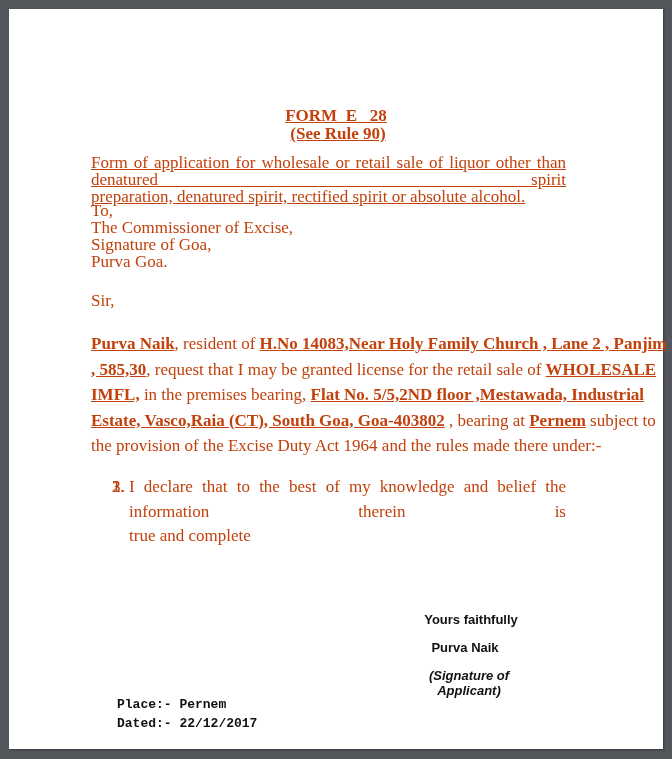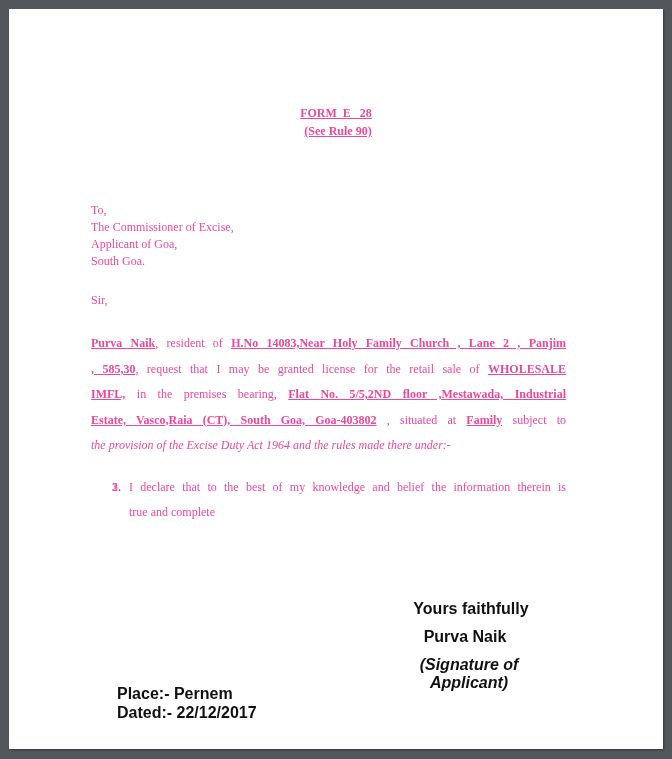--- a/index.html
+++ b/index.html
@@ -17,30 +17,31 @@
     position: absolute;
     left: 9px;
     top: 9px;
     width: 654px;
     height: 740px;
     background: #ffffff;
     box-shadow: 1px 1px 2px rgba(0,0,0,0.35);
   }
   .serif {
     font-family: "Liberation Serif", "DejaVu Serif", serif;
-    color: #ec4899;
-    font-size: 12px;
+    color: #c2410c;
+    font-size: 17px;
   }
   .sans {
     font-family: "Liberation Sans", "DejaVu Sans", sans-serif;
     color: #111;
-    font-size: 16px;
+    font-size: 13px;
     font-weight: bold;
+    margin-top: 12px;
   }
-  .abs { position: absolute; }
+  .abs { position: absolute; font-family: Liberation Mono, monospace; }
   .title-block {
     position: absolute;
     left: 0;
     width: 654px;
     text-align: center;
     font-weight: bold;
   }
   .title-block span { text-decoration: underline; }
   .t1 { top: 97px; }
   .t2 { top: 115px; }
@@ -63,21 +64,21 @@
   .body-para {
     position: absolute;
     left: 82px;
     top: 322px;
     width: 475px;
     line-height: 25.5px;
     text-align: justify;
   }
   .body-para .u { text-decoration: underline; font-weight: bold; }
   .body-para .line { display: block; text-align: justify; text-align-last: justify; white-space: nowrap; }
-  .body-para .line.last { text-align-last: left; font-style: italic; }
+  .body-para .line.last { text-align-last: left; }
   .list {
     position: absolute;
     left: 82px;
     top: 466px;
     width: 475px;
     margin: 0;
     padding: 0;
     list-style: none;
   }
   .list li {
@@ -100,35 +101,39 @@
 
 <div class="page">
 
   <div class="title-block t1 serif">
     <span style="white-space:pre;">FORM  E   28</span>
   </div>
   <div class="title-block t2 serif">
     <span>(See Rule 90)</span>
   </div>
 
+  <div class="subject serif">
+    <span class="l1">Form of application for wholesale or retail sale of liquor other than denatured spirit</span>
+    <span class="l2">preparation, denatured spirit, rectified spirit or absolute alcohol.</span>
+  </div>
 
   <div class="addr serif" style="top:193px;">
     <div>To,</div>
     <div>The Commissioner of Excise,</div>
-    <div>Applicant of Goa,</div>
-    <div>South Goa.</div>
+    <div>Signature of Goa,</div>
+    <div>Purva Goa.</div>
   </div>
 
   <div class="addr serif" style="top:283px;">Sir,</div>
 
   <div class="body-para serif">
     <span class="line"><span class="u">Purva  Naik</span><span>, resident of </span><span class="u">H.No 14083,Near Holy Family Church , Lane 2 , Panjim</span></span>
     <span class="line"><span class="u">, 585,30</span><span>, request that I may be granted license for the retail sale of </span> <span class="u">WHOLESALE</span></span>
     <span class="line"><span class="u">IMFL,</span><span> in the premises bearing, </span><span class="u">Flat No. 5/5,2ND floor ,Mestawada, Industrial</span></span>
-    <span class="line"><span class="u">Estate, Vasco,Raia (CT), South Goa, Goa-403802</span><span> , situated at </span><span class="u">Family</span><span> subject to</span></span>
+    <span class="line"><span class="u">Estate, Vasco,Raia (CT), South Goa, Goa-403802</span><span> , bearing at </span><span class="u">Pernem</span><span> subject to</span></span>
     <span class="line last">the provision of the Excise Duty Act 1964 and the rules made there under:-</span>
   </div>
 
   <ol class="list serif">
     <li>
       <span class="num">1.</span>
     </li>
     <li>
       <span class="num">2.</span>
     </li>

